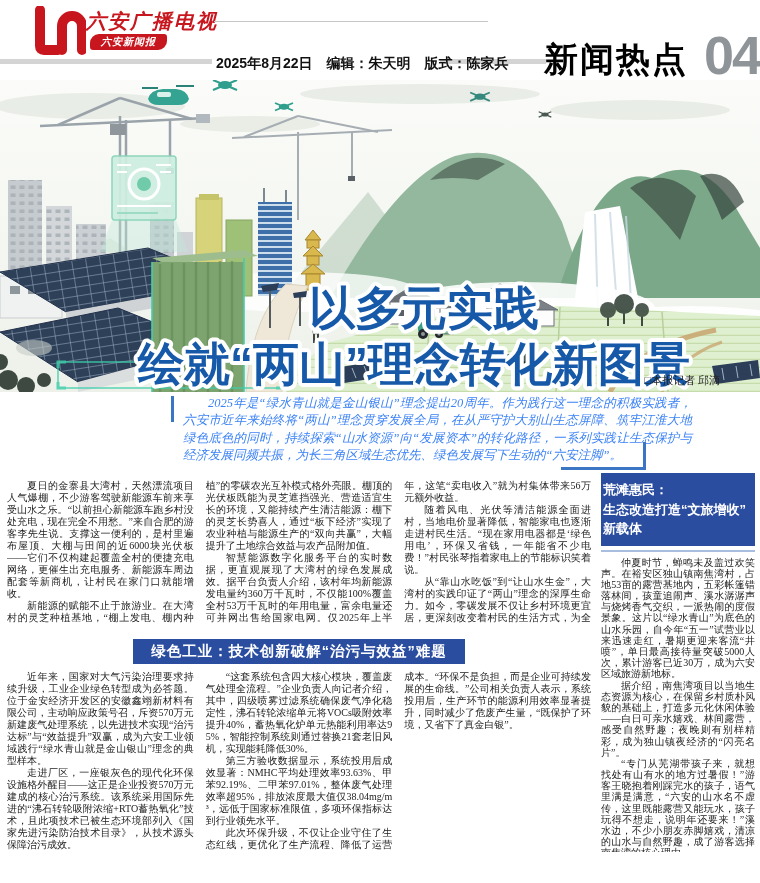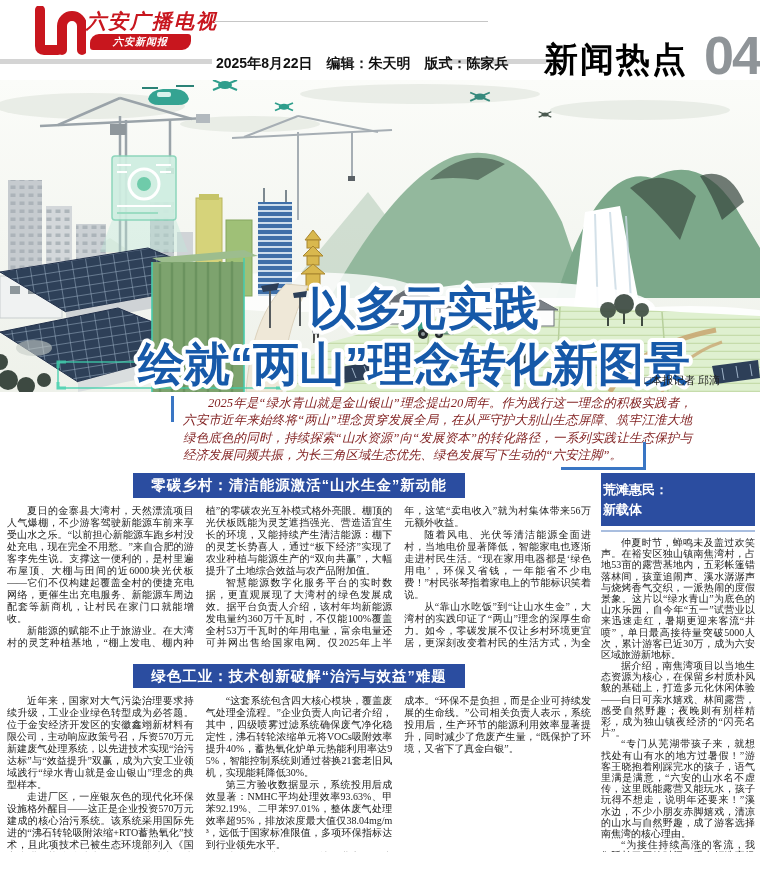--- a/index.html
+++ b/index.html
@@ -5,21 +5,21 @@
   html,body{margin:0;padding:0;background:#ffffff;}
   .page{position:relative;width:760px;height:852px;background:#fff;overflow:hidden;
         font-family:"Liberation Serif","DejaVu Serif",serif;color:#1d1d1d;}
 
   
   .masthead{position:relative;height:80px;}
   .logo-mark{position:absolute;left:34px;top:6px;}
   .logo-title{position:absolute;left:86px;top:8px;color:#c8161e;font-weight:bold;
               font-size:20px;font-style:italic;letter-spacing:2px;}
   .logo-badge{position:absolute;left:90px;top:34px;background:#c8161e;color:#fff;
-              font-size:10px;line-height:1;padding:3px 23px;border-radius:9px 3px 9px 3px;
+              font-size:10px;line-height:1;padding:3px 11px;border-radius:9px 3px 9px 3px;
               font-weight:bold;font-style:italic;letter-spacing:1px;}
   .mast-line{position:absolute;left:214px;top:21px;width:274px;height:1px;background:#c6c6c6;}
   .bar{position:absolute;top:59px;height:5px;background:#d4d4d4;}
   .bar-l{left:0;width:212px;}
   .bar-r{left:440px;width:106px;}
   .dateline{position:absolute;left:216px;top:55px;width:222px;text-align:center;
             font-family:"Liberation Sans","DejaVu Sans",sans-serif;font-weight:bold;
             font-size:14px;color:#111;white-space:nowrap;}
   .section-mark{position:absolute;right:72px;top:37px;font-family:"Liberation Sans","DejaVu Sans",sans-serif;
             font-weight:900;font-size:34px;color:#000;letter-spacing:2px;text-align:center;}
@@ -27,21 +27,21 @@
             font-weight:bold;font-size:54px;color:#8f9498;letter-spacing:-2px;}
 
   
   .hero{position:relative;height:312px;}
   .hero svg.illu{display:block;}
   .headline-svg{position:absolute;left:0;bottom:-4px;}
   .byline{position:absolute;right:40px;bottom:4px;font-size:11px;color:#222;}
 
   
   .intro{position:relative;margin:3px 68px 0 183px;font-size:12.5px;line-height:1.38;
-         text-align:justify;font-style:italic;color:#7f1d1d;word-break:break-all;}
+         text-align:justify;font-style:italic;color:#3b82f6;word-break:break-all;}
   .intro p{margin:0;text-indent:2em;}
   .intro-tick{position:absolute;left:-12px;top:1px;width:3px;height:26px;background:#3a76c4;}
   .intro-corner{position:absolute;right:46px;bottom:-6px;width:82px;height:25px;
                 border-right:3px solid #3a76c4;border-bottom:3px solid #3a76c4;}
 
   
   .content{display:flex;gap:10px;padding:0 5px 0 7px;margin-top:9px;}
   .main{width:584px;flex:none;}
   .sec-h{background:#2b4da0;color:#fff;font-family:"Liberation Sans","DejaVu Sans",sans-serif;
          font-weight:bold;font-size:14.5px;line-height:1;text-align:center;
@@ -336,21 +336,20 @@
 
   <div class="intro">
     <span class="intro-tick"></span>
     <span class="intro-corner"></span>
     <p>2025年是“绿水青山就是金山银山”理念提出20周年。作为践行这一理念的积极实践者，六安市近年来始终将“两山”理念贯穿发展全局，在从严守护大别山生态屏障、筑牢江淮大地绿色底色的同时，持续探索“山水资源”向“发展资本”的转化路径，一系列实践让生态保护与经济发展同频共振，为长三角区域生态优先、绿色发展写下生动的“六安注脚”。</p>
   </div>
 
   <div class="content">
     <div class="main">
 
-      <div class="sec-h">零碳乡村：清洁能源激活“山水生金”新动能</div>
       <div class="cols s1">
         <p>夏日的金寨县大湾村，天然漂流项目人气爆棚，不少游客驾驶新能源车前来享受山水之乐。“以前担心新能源车跑乡村没处充电，现在完全不用愁。”来自合肥的游客李先生说。支撑这一便利的，是村里遍布屋顶、大棚与田间的近6000块光伏板——它们不仅构建起覆盖全村的便捷充电网络，更催生出充电服务、新能源车周边配套等新商机，让村民在家门口就能增收。</p>
         <p>新能源的赋能不止于旅游业。在大湾村的灵芝种植基地，“棚上发电、棚内种植”的零碳农光互补模式格外亮眼。棚顶的光伏板既能为灵芝遮挡强光、营造适宜生长的环境，又能持续产生清洁能源：棚下的灵芝长势喜人，通过“板下经济”实现了农业种植与能源生产的“双向共赢”，大幅提升了土地综合效益与农产品附加值。</p>
         <p>智慧能源数字化服务平台的实时数据，更直观展现了大湾村的绿色发展成效。据平台负责人介绍，该村年均新能源发电量约360万千瓦时，不仅能100%覆盖全村53万千瓦时的年用电量，富余电量还可并网出售给国家电网。仅2025年上半年，这笔“卖电收入”就为村集体带来56万元额外收益。</p>
         <p>随着风电、光伏等清洁能源全面进村，当地电价显著降低，智能家电也逐渐走进村民生活。“现在家用电器都是‘绿色用电’，环保又省钱，一年能省不少电费！”村民张琴指着家电上的节能标识笑着说。</p>
         <p>从“靠山水吃饭”到“让山水生金”，大湾村的实践印证了“两山”理念的深厚生命力。如今，零碳发展不仅让乡村环境更宜居，更深刻改变着村民的生活方式，为全面推进乡村振兴、建设中国式现代化注入了强劲的绿色动能。</p>
       </div>
 
       <div class="sec-h">绿色工业：技术创新破解“治污与效益”难题</div>
       <div class="cols s2">
@@ -358,20 +357,21 @@
         <p>走进厂区，一座银灰色的现代化环保设施格外醒目——这正是企业投资570万元建成的核心治污系统。该系统采用国际先进的“沸石转轮吸附浓缩+RTO蓄热氧化”技术，且此项技术已被生态环境部列入《国家先进污染防治技术目录》，从技术源头保障治污成效。</p>
         <p>“这套系统包含四大核心模块，覆盖废气处理全流程。”企业负责人向记者介绍，其中，四级喷雾过滤系统确保废气净化稳定性，沸石转轮浓缩单元将VOCs吸附效率提升40%，蓄热氧化炉单元热能利用率达95%，智能控制系统则通过替换21套老旧风机，实现能耗降低30%。</p>
         <p>第三方验收数据显示，系统投用后成效显著：NMHC平均处理效率93.63%、甲苯92.19%、二甲苯97.01%，整体废气处理效率超95%，排放浓度最大值仅38.04mg/m³，远低于国家标准限值，多项环保指标达到行业领先水平。</p>
         <p>此次环保升级，不仅让企业守住了生态红线，更优化了生产流程、降低了运营成本。“环保不是负担，而是企业可持续发展的生命线。”公司相关负责人表示，系统投用后，生产环节的能源利用效率显著提升，同时减少了危废产生量，“既保护了环境，又省下了真金白银”。</p>
       </div>
     </div>
 
     <aside class="sidebar">
       <div class="side-h">
         <div>荒滩惠民：</div>
+        <div>生态改造打造“文旅增收”</div>
         <div>新载体</div>
       </div>
       <div class="side-sep"></div>
       <div class="side-body">
         <p>仲夏时节，蝉鸣未及盖过欢笑声。在裕安区独山镇南焦湾村，占地53亩的露营基地内，五彩帐篷错落林间，孩童追闹声、溪水潺潺声与烧烤香气交织，一派热闹的度假景象。这片以“绿水青山”为底色的山水乐园，自今年“五一”试营业以来迅速走红，暑期更迎来客流“井喷”，单日最高接待量突破5000人次，累计游客已近30万，成为六安区域旅游新地标。</p>
         <p>据介绍，南焦湾项目以当地生态资源为核心，在保留乡村质朴风貌的基础上，打造多元化休闲体验——白日可亲水嬉戏、林间露营，感受自然野趣；夜晚则有别样精彩，成为独山镇夜经济的“闪亮名片”。</p>
         <p>“专门从芜湖带孩子来，就想找处有山有水的地方过暑假！”游客王晓抱着刚踩完水的孩子，语气里满是满意，“六安的山水名不虚传，这里既能露营又能玩水，孩子玩得不想走，说明年还要来！”溪水边，不少小朋友赤脚嬉戏，清凉的山水与自然野趣，成了游客选择南焦湾的核心理由。</p>
         <p>“为接住持续高涨的客流，我们延长了开放时间，重点打造夜场体验。”南焦湾露营项目负责人高桥介</p>
       </div>
     </aside>

